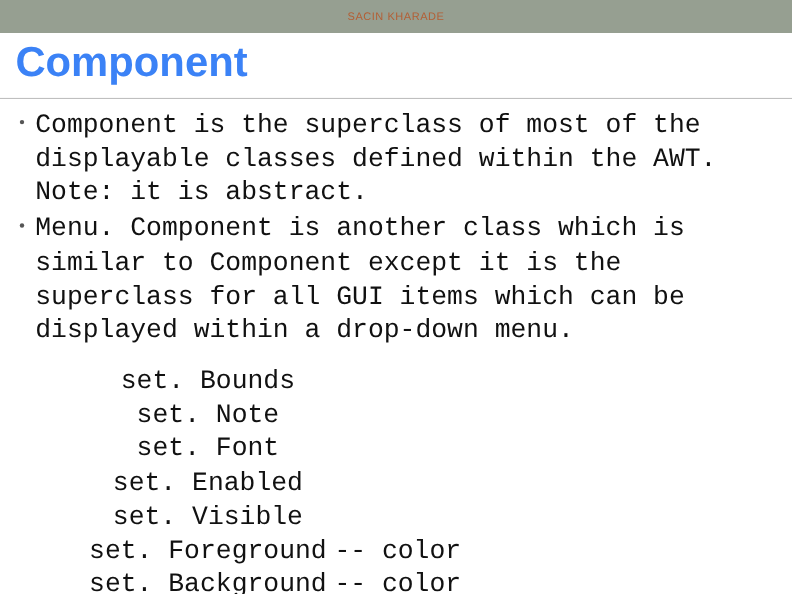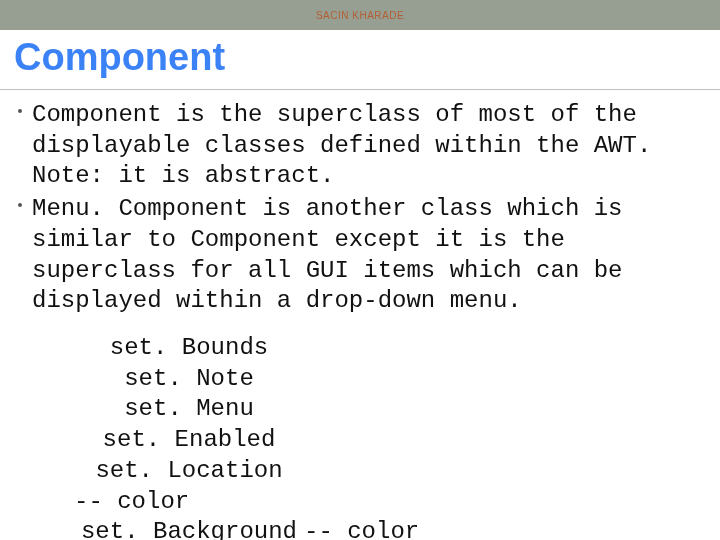--- a/index.html
+++ b/index.html
@@ -95,32 +95,33 @@
       <span class="method-note"></span>
     </div>
     <div class="method-row">
       <span class="method-name">set. Note</span>
       <span class="method-note"></span>
     </div>
     <div class="method-row">
       <span class="method-note"></span>
     </div>
     <div class="method-row">
-      <span class="method-name">set. Menu</span>
+      <span class="method-name">set. Font</span>
       <span class="method-note"></span>
     </div>
     <div class="method-row">
       <span class="method-name">set. Enabled</span>
       <span class="method-note"></span>
     </div>
     <div class="method-row">
-      <span class="method-name">set. Location</span>
+      <span class="method-name">set. Visible</span>
       <span class="method-note"></span>
     </div>
     <div class="method-row">
+      <span class="method-name">set. Foreground</span>
       <span class="method-note">-- color</span>
     </div>
     <div class="method-row">
       <span class="method-name">set. Background</span>
       <span class="method-note">-- color</span>
     </div>
   </div>
 
 </div>
 

